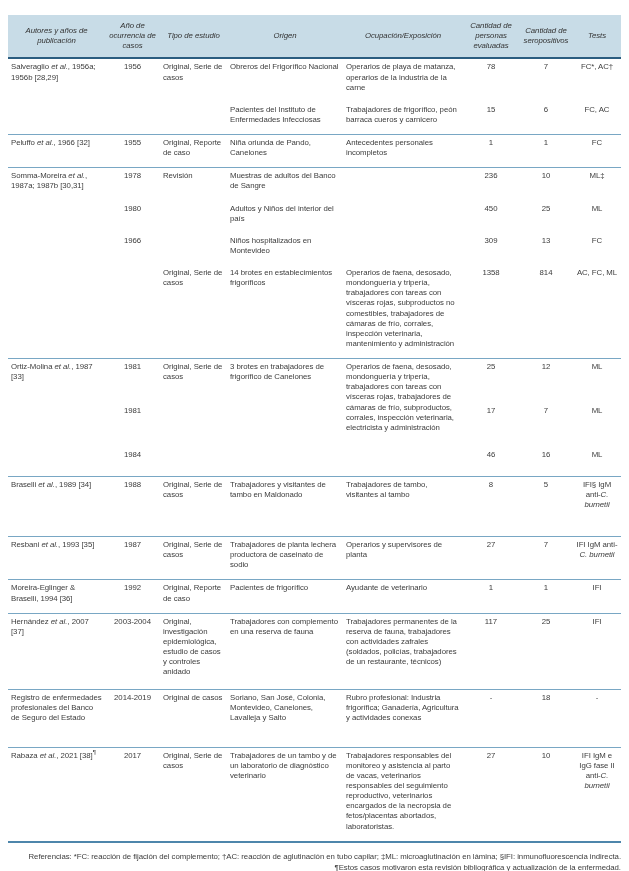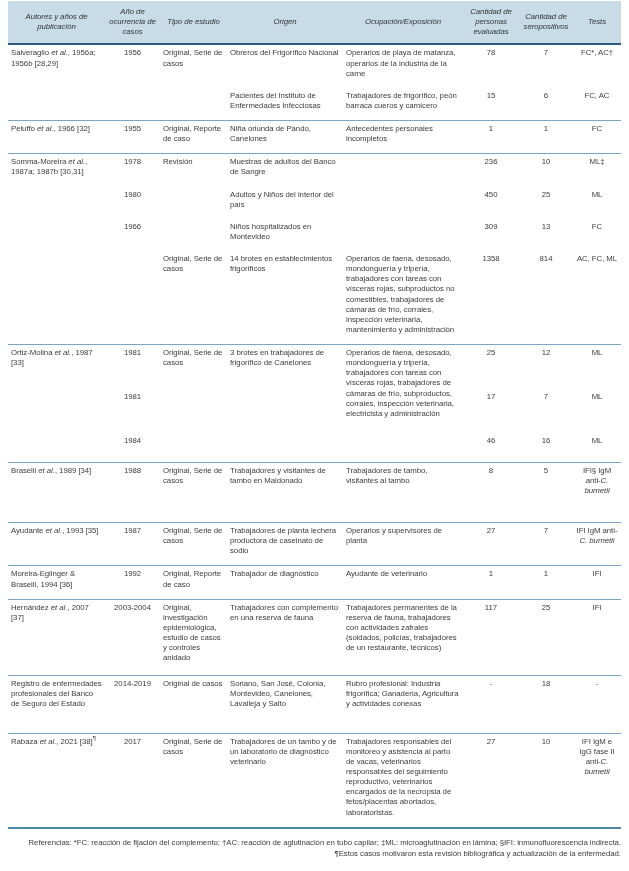--- a/index.html
+++ b/index.html
@@ -6,21 +6,21 @@
   body{
     width:629px;
     font-family:"Liberation Sans", sans-serif;
     color:#3c3c3c;
     -webkit-font-smoothing:antialiased;
   }
   table{
     border-collapse:collapse;
     table-layout:fixed;
     width:613px;
-    margin:1px 8px 0 8px;
+    margin:15px 8px 0 8px;
     font-size:7.8px;
     line-height:1.3;
     letter-spacing:-0.05px;
   }
   th{
     background:#c8dce7;
     font-style:italic;
     font-weight:normal;
     text-align:center;
     vertical-align:middle;
@@ -177,35 +177,35 @@
       <td class="c-year">1988</td>
       <td>Original, Serie de casos</td>
       <td>Trabajadores y visitantes de tambo en Maldonado</td>
       <td>Trabajadores de tambo, visitantes al tambo</td>
       <td class="c-ev">8</td>
       <td class="c-sp">5</td>
       <td class="c-tests"><span>IFI§ IgM anti-</span><i>C. burnetii</i></td>
     </tr>
 
     <tr class="gs">
-      <td><span>Ayudante </span><i>et al.</i><span>, 1993 [35]</span></td>
+      <td><span>Resbani </span><i>et al.</i><span>, 1993 [35]</span></td>
       <td class="c-year">1987</td>
       <td>Original, Serie de casos</td>
       <td>Trabajadores de planta lechera productora de caseinato de sodio</td>
       <td>Operarios y supervisores de planta</td>
       <td class="c-ev">27</td>
       <td class="c-sp">7</td>
       <td class="c-tests"><span>IFI IgM anti-</span><i>C. burnetii</i></td>
     </tr>
 
     <tr class="gs">
       <td><span>Moreira-Eglinger &amp; Braselli, 1994 [36]</span></td>
       <td class="c-year">1992</td>
       <td>Original, Reporte de caso</td>
-      <td>Trabajador de diagnóstico</td>
+      <td>Pacientes de frigorífico</td>
       <td>Ayudante de veterinario</td>
       <td class="c-ev">1</td>
       <td class="c-sp">1</td>
       <td class="c-tests"><span>IFI</span></td>
     </tr>
 
     <tr class="gs h76">
       <td><span>Hernández </span><i>et al.</i><span>, 2007 [37]</span></td>
       <td class="c-year">2003-2004</td>
       <td>Original, investigación epidemiológica, estudio de casos y controles anidado</td>

